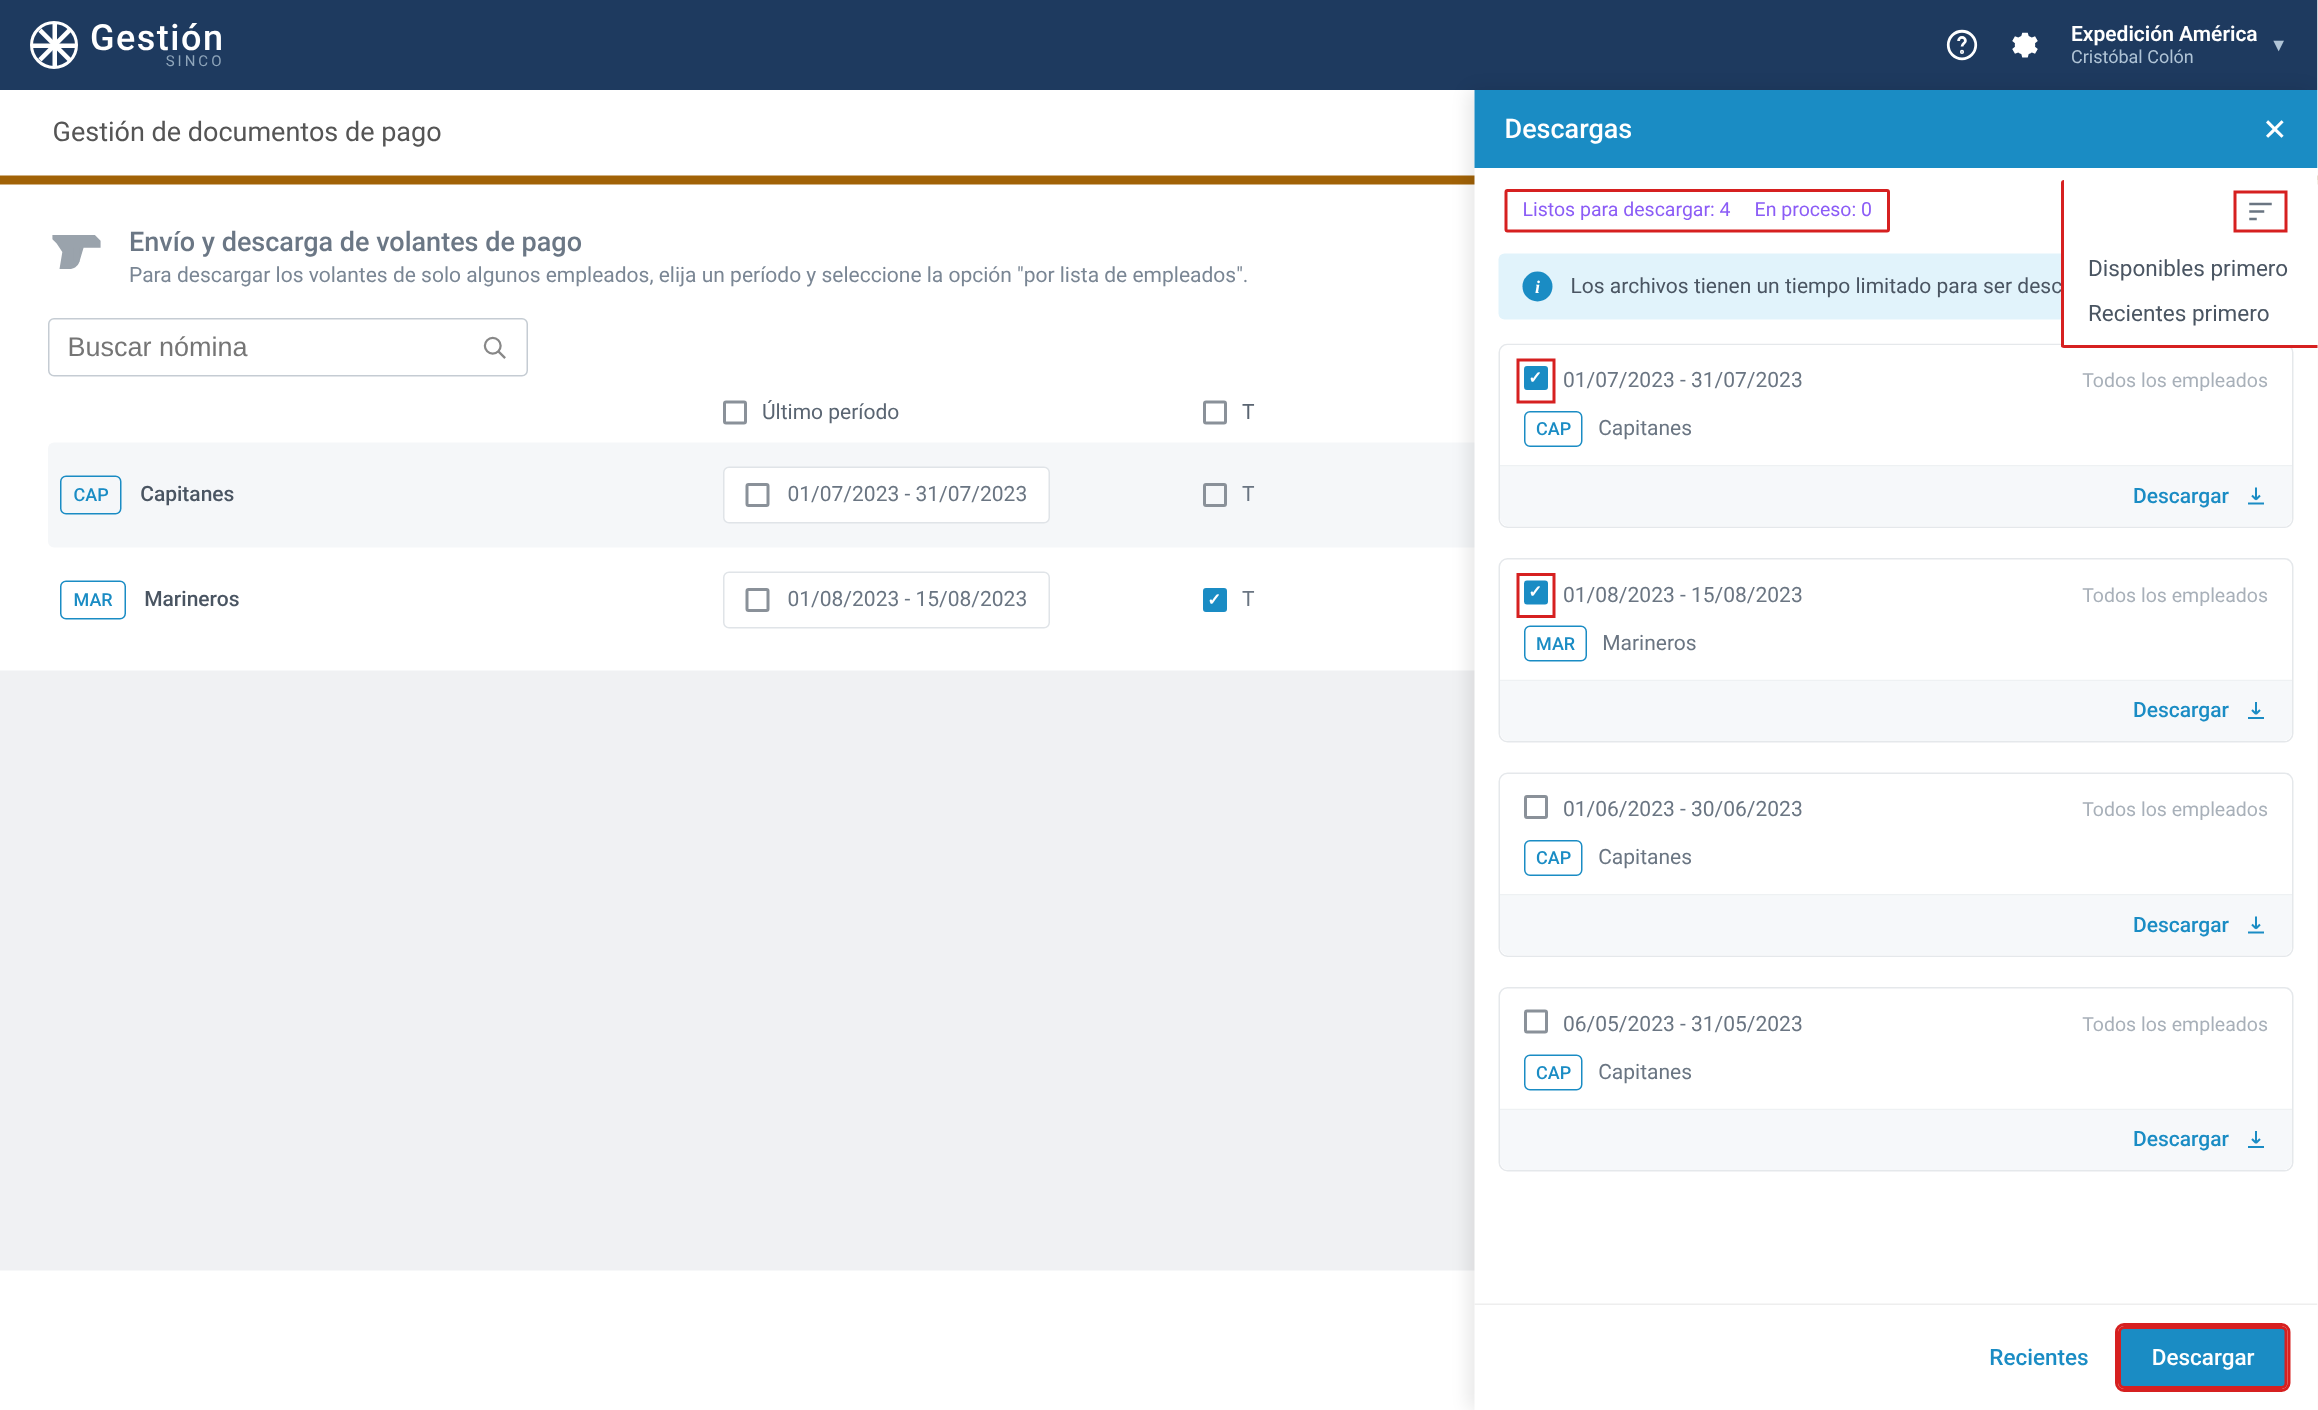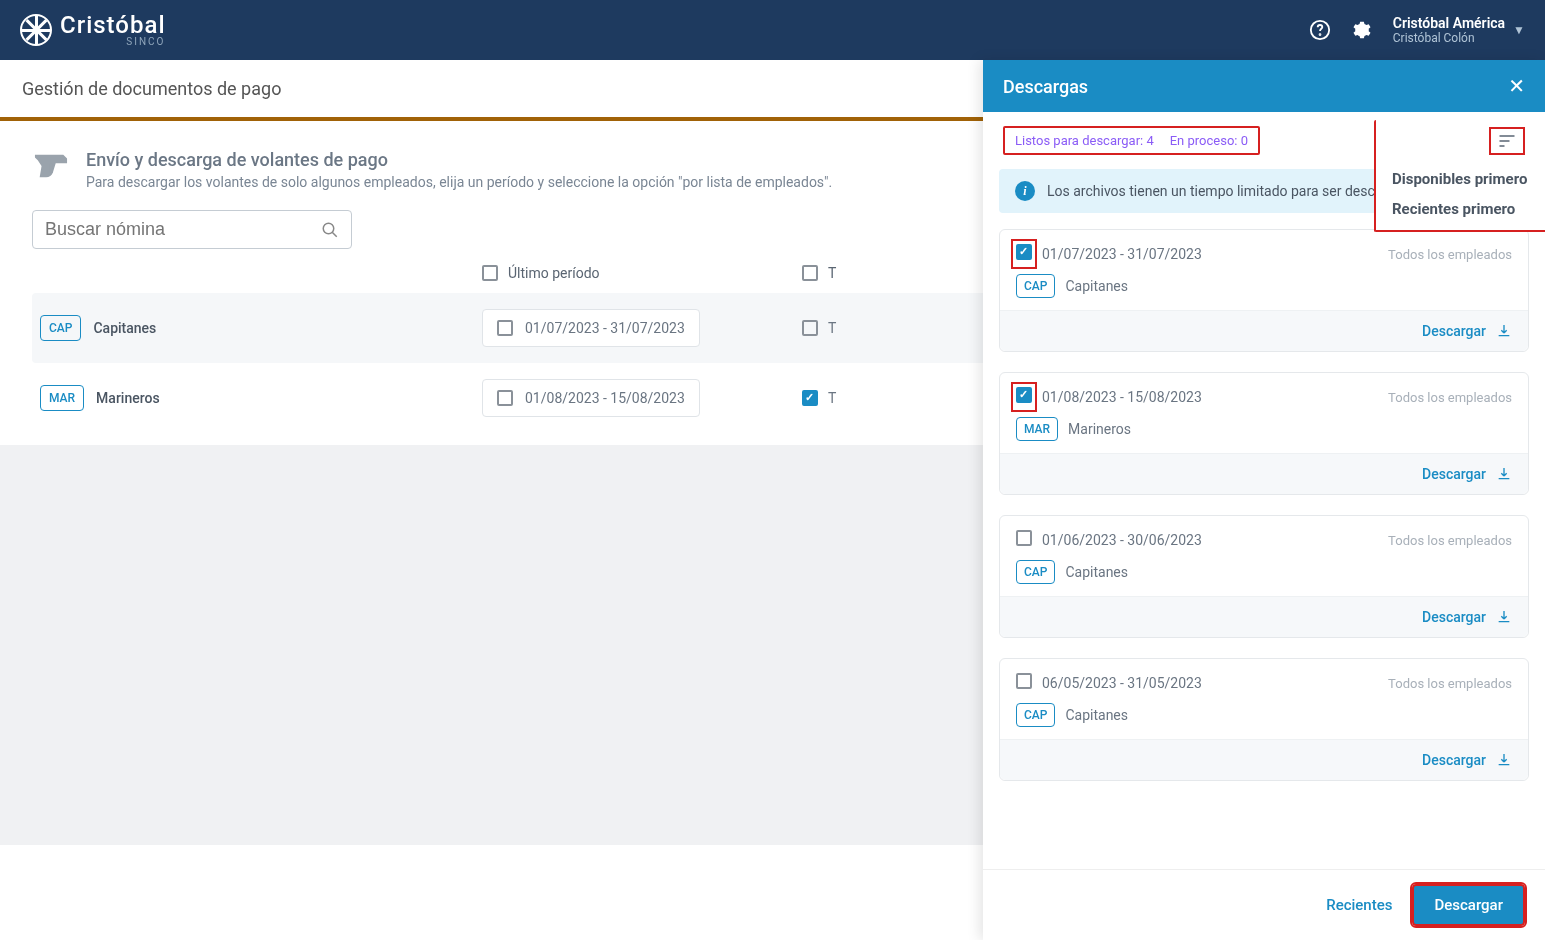--- a/index.html
+++ b/index.html
@@ -20,21 +20,21 @@
 .header-right { display: flex; align-items: center; gap: 20px; }
 .header-icon { width: 22px; height: 22px; color: #fff; cursor: pointer; }
 .user-block { display: flex; align-items: center; gap: 8px; cursor: pointer; }
 .user-info { text-align: left; }
 .user-org { font-size: 14px; font-weight: 600; }
 .user-name { font-size: 12px; color: #b0c4d6; }
 .chevron { color: #b0c4d6; font-size: 12px; }
 
 
 .main-area { padding: 0; background: #fff; height: 880px; }
-.page-title-bar { padding: 18px 22px; border-bottom: 4px solid #a16207; }
+.page-title-bar { padding: 18px 35px; border-bottom: 6px solid #a16207; }
 .page-title { font-size: 18px; font-weight: 400; color: #555; }
 
 .content-section { padding: 12px; }
 .card { background: #fff; border-radius: 6px; padding: 16px 20px 0 20px; }
 .card-header { display: flex; gap: 16px; align-items: flex-start; margin-bottom: 20px; }
 .card-icon { width: 38px; height: 34px; flex-shrink: 0; }
 .card-title { font-size: 18px; color: #6b7785; font-weight: 500; }
 .card-desc { font-size: 14px; color: #7a8694; margin-top: 4px; }
 
 .search-box { display: inline-flex; align-items: center; border: 1px solid #c5ccd3; border-radius: 4px; padding: 8px 12px; width: 320px; margin-bottom: 16px; }
@@ -64,21 +64,21 @@
 
 
 .side-panel { position: absolute; top: 60px; right: 0; width: 562px; height: 880px; background: #fff; box-shadow: -4px 0 12px rgba(0,0,0,0.1); display: flex; flex-direction: column; margin-left: 40px; }
 .panel-header { background: #1a8cc4; color: #fff; padding: 14px 20px; display: flex; align-items: center; justify-content: space-between; }
 .panel-title { font-size: 18px; font-weight: 500; }
 .close-btn { color: #fff; font-size: 20px; cursor: pointer; font-weight: 300; }
 .panel-toolbar { padding: 14px 20px; display: flex; align-items: center; justify-content: space-between; position: relative; }
 .stat-box { border: 2.5px solid #d62020; padding: 5px 10px; border-radius: 2px; display: flex; gap: 16px; font-size: 13px; color: #8b5cf6; }
 .sort-btn { width: 36px; height: 28px; display: flex; align-items: center; justify-content: center; cursor: pointer; color: #6a7582; border: 2.5px solid #d62020; padding: 2px 6px; }
 .sort-menu { position: absolute; top: 8px; right: -4px; background: #fff; border: 2.5px solid #d62020; border-top: none; border-radius: 2px; padding: 50px 16px 12px 16px; display: flex; flex-direction: column; gap: 12px; font-size: 15px; color: #4a5562; z-index: 10; width: 175px; }
-.sort-menu-item { cursor: pointer; font-weight: bold; }
+.sort-menu-item { cursor: pointer; }
 
 .info-banner { background: #e1f3fb; margin: 0 16px 16px 16px; padding: 12px 16px; display: flex; align-items: center; gap: 12px; font-size: 14px; color: #4a5562; border-radius: 4px; }
 .info-icon { width: 20px; height: 20px; background: #1a8cc4; color: #fff; border-radius: 50%; display: flex; align-items: center; justify-content: center; font-size: 12px; font-weight: bold; font-style: italic; flex-shrink: 0; font-family: serif; }
 
 .panel-body { flex: 1; overflow-y: auto; padding: 0 16px; }
 .dl-card { border: 1px solid #e5e8eb; border-radius: 6px; margin-bottom: 20px; }
 .dl-card-top { padding: 14px 16px 12px 16px; }
 .dl-row1 { display: flex; align-items: center; justify-content: space-between; margin-bottom: 10px; }
 .dl-left { display: flex; align-items: center; gap: 10px; }
 .dl-chk-wrap { position: relative; }
@@ -101,40 +101,40 @@
 </head>
 <body>
 
 <div class="top-header">
   <div class="logo-area">
     <div class="logo-icon">
       <span class="logo-spoke1"></span>
         <span class="logo-spoke2"></span>
     </div>
     <div class="logo-text">
-      <span class="logo-main">Cristóbal</span>
+      <span class="logo-main">Gestión</span>
       <span class="logo-sub">SINCO</span>
     </div>
   </div>
   <div class="header-right">
     <span class="header-icon">
       <svg viewBox="0 0 24 24" width="22" height="22" fill="none" stroke="currentColor" stroke-width="2">
           <circle cx="12" cy="12" r="10"></circle>
           <path d="M9.5 9a2.5 2.5 0 0 1 5 0c0 1.5-2.5 2-2.5 4"></path>
           <circle cx="12" cy="17" r="0.5" fill="currentColor"></circle>
         </svg>
     </span>
     <span class="header-icon">
       <svg viewBox="0 0 24 24" width="22" height="22" fill="currentColor">
           <path d="M12 15.5a3.5 3.5 0 1 0 0-7 3.5 3.5 0 0 0 0 7zm7.4-3.5c0-.5 0-.9-.1-1.3l2-1.6-2-3.4-2.4.9c-.7-.5-1.4-1-2.2-1.2L14 3h-4l-.7 2.4c-.8.3-1.5.7-2.2 1.2l-2.4-.9-2 3.4 2 1.6c-.1.4-.1.8-.1 1.3s0 .9.1 1.3l-2 1.6 2 3.4 2.4-.9c.7.5 1.4 1 2.2 1.2L10 21h4l.7-2.4c.8-.3 1.5-.7 2.2-1.2l2.4.9 2-3.4-2-1.6c.1-.4.1-.8.1-1.3z"></path>
         </svg>
     </span>
     <div class="user-block">
       <div class="user-info">
-        <div class="user-org">Cristóbal América</div>
+        <div class="user-org">Expedición América</div>
         <div class="user-name">Cristóbal Colón</div>
       </div>
       <span class="chevron">▼</span>
     </div>
   </div>
 </div>
 
 <div class="main-area">
   <div class="page-title-bar">
     <h1 class="page-title">Gestión de documentos de pago</h1>

